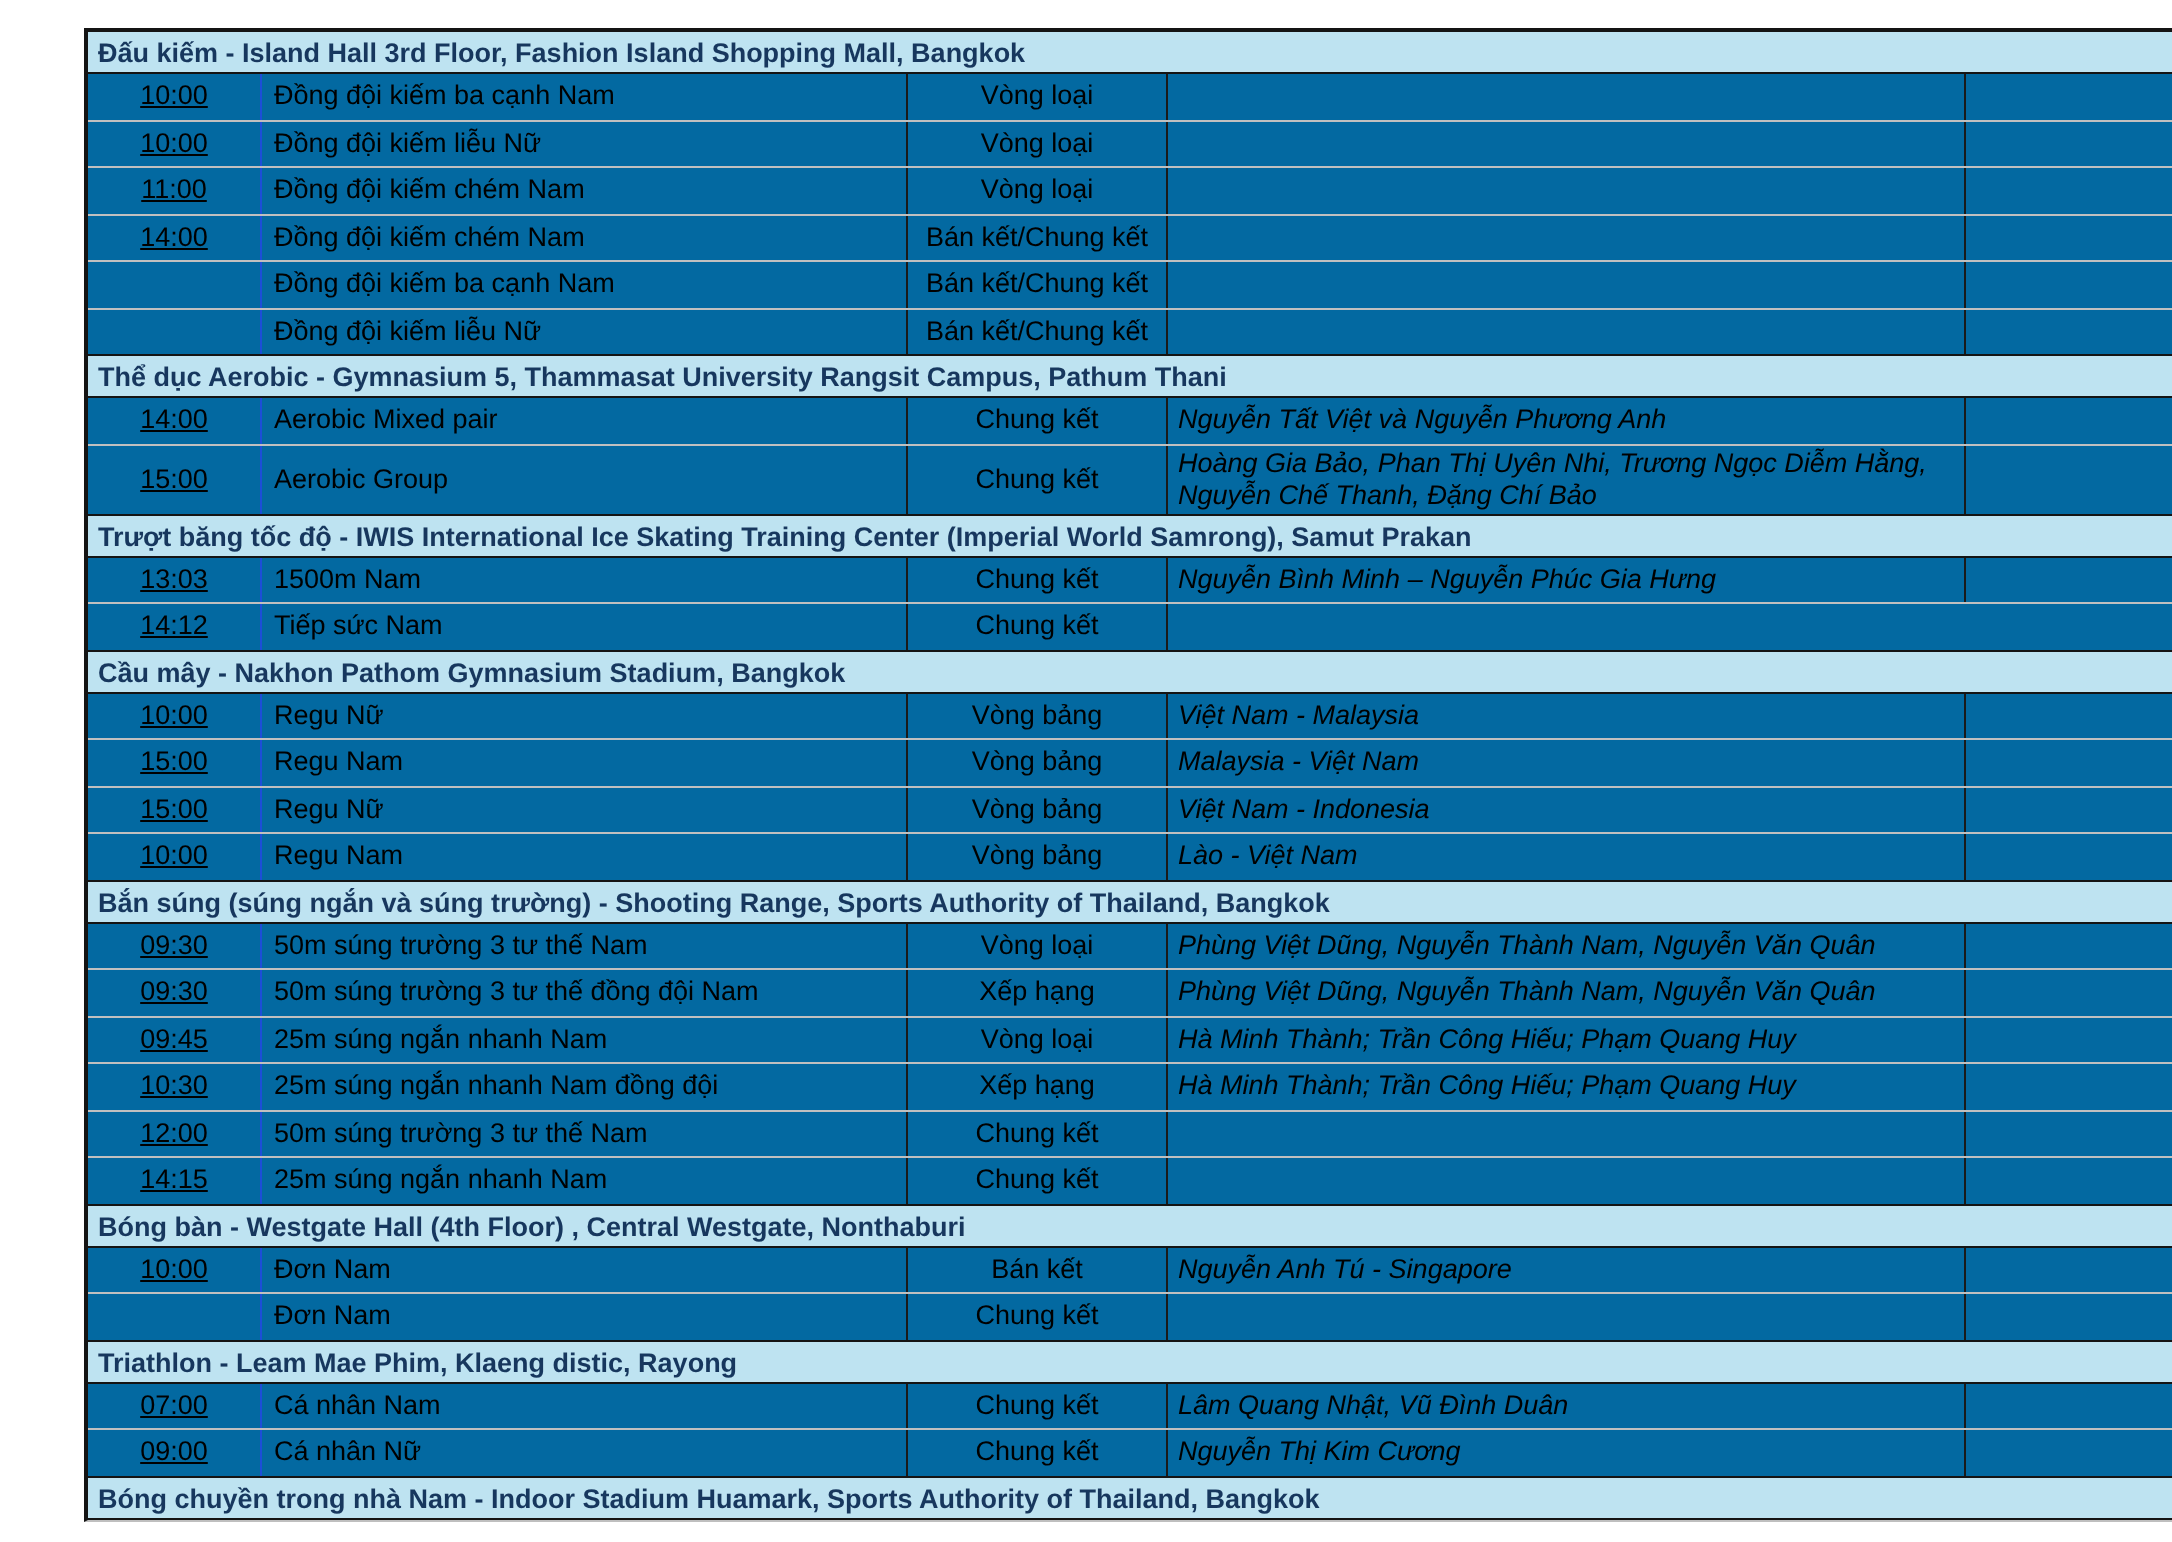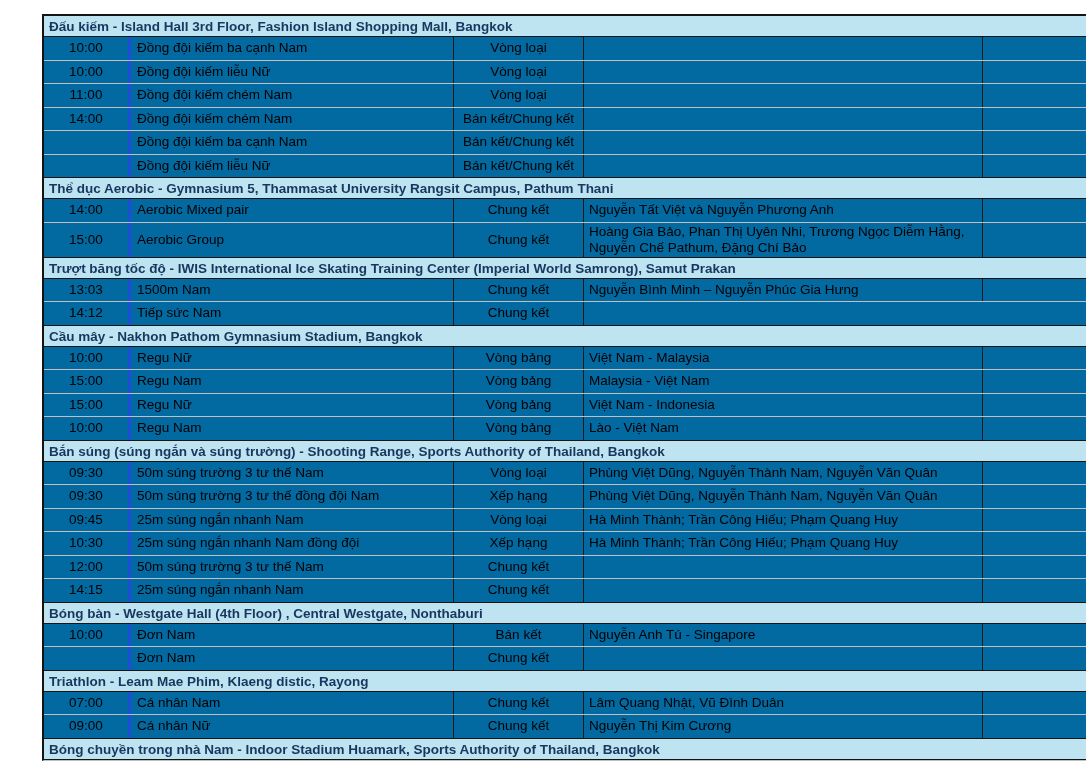--- a/index.html
+++ b/index.html
@@ -13,24 +13,24 @@
   }
   .sec-header{
     background:#bee3f1;color:#17375e;font-weight:bold;font-size:13.5px;line-height:15px;
     padding:3px 4px 2px 5px;
     border-top:1.5px solid #141414;border-bottom:1.5px solid #141414;
     position:relative;margin-top:-1px;
   }
   .sec-header.first{border-top:none;margin-top:0;}
   .row{display:grid;grid-template-columns:87px 323px 130px 399px 1fr;border-bottom:1px solid #c0c0c0;}
   .cell{font-size:13.5px;color:#000;display:flex;align-items:center;min-height:20.5px;line-height:16px;padding-top:1px;padding-bottom:1px;}
-  .cell.time{justify-content:center;border-right:3px solid #1d4ed8;}
+  .cell.time{justify-content:center;border-right:1px solid #1d4ed8;text-decoration:underline;}
   .cell.event{padding-left:6px;border-right:1px solid #1a1a1a;}
   .cell.round{justify-content:center;border-right:1px solid #1a1a1a;padding-left:2px;padding-right:2px;}
-  .cell.part{padding-left:5px;padding-right:4px;border-right:1px solid #1a1a1a;}
+  .cell.part{padding-left:5px;padding-right:4px;border-right:1px solid #1a1a1a;font-style:italic;}
   .cell.last{}
 </style>
 </head>
 <body>
 
 <div class="tbl">
     <div class="sec-header first">Đấu kiếm - Island Hall 3rd Floor, Fashion Island Shopping Mall, Bangkok</div>
     <div class="row">
       <div class="cell time">10:00</div>
       <div class="cell event">Đồng đội kiếm ba cạnh Nam</div>
@@ -78,21 +78,21 @@
       <div class="cell time">14:00</div>
       <div class="cell event">Aerobic Mixed pair</div>
       <div class="cell round">Chung kết</div>
       <div class="cell part">Nguyễn Tất Việt và Nguyễn Phương Anh</div>
       <div class="cell last"></div>
     </div>
     <div class="row">
       <div class="cell time">15:00</div>
       <div class="cell event">Aerobic Group</div>
       <div class="cell round">Chung kết</div>
-      <div class="cell part">Hoàng Gia Bảo, Phan Thị Uyên Nhi, Trương Ngọc Diễm Hằng, Nguyễn Chế Pathum, Đặng Chí Bảo</div>
+      <div class="cell part">Hoàng Gia Bảo, Phan Thị Uyên Nhi, Trương Ngọc Diễm Hằng, Nguyễn Chế Thanh, Đặng Chí Bảo</div>
       <div class="cell last"></div>
     </div>
     <div class="sec-header">Trượt băng tốc độ - IWIS International Ice Skating Training Center (Imperial World Samrong), Samut Prakan</div>
     <div class="row">
       <div class="cell time">13:03</div>
       <div class="cell event">1500m Nam</div>
       <div class="cell round">Chung kết</div>
       <div class="cell part">Nguyễn Bình Minh – Nguyễn Phúc Gia Hưng</div>
       <div class="cell last"></div>
     </div>

